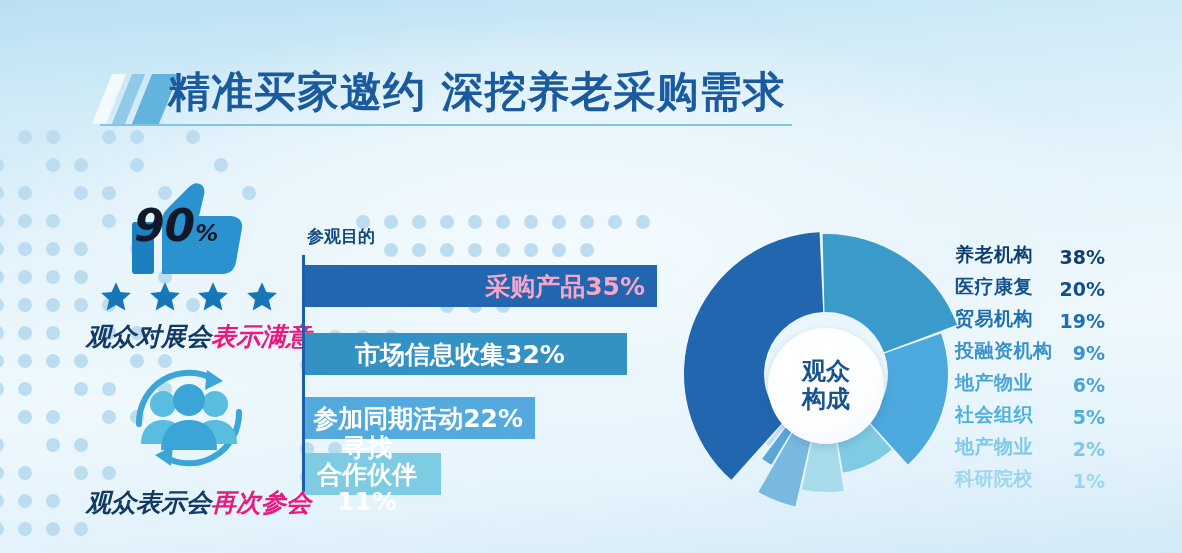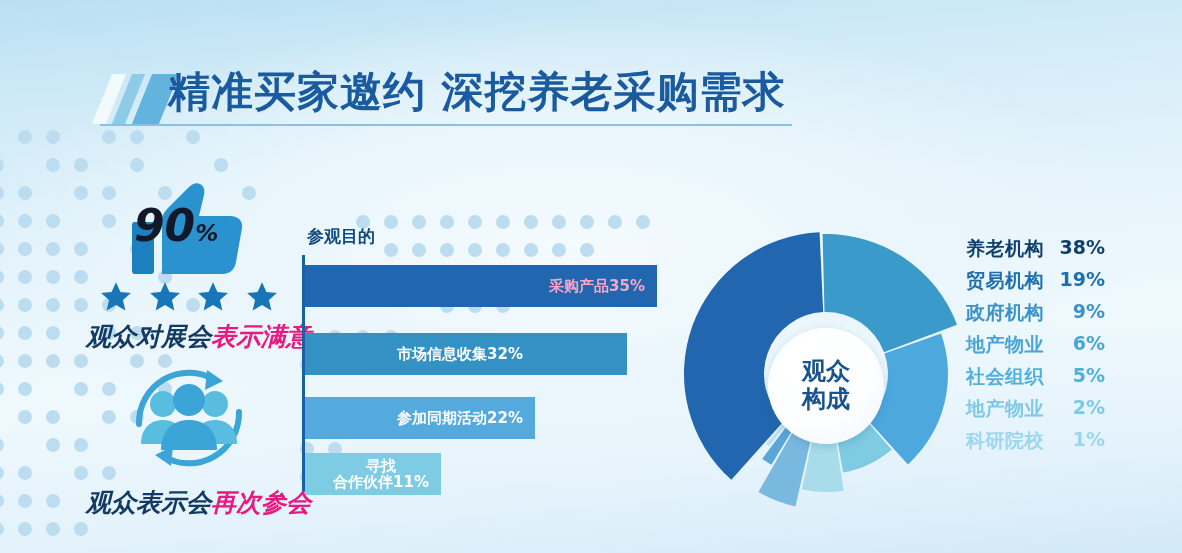--- a/index.html
+++ b/index.html
@@ -70,40 +70,40 @@
   }
   .stat2 small{font-size:24px;font-weight:bold;}
 
   
   .barchart{position:absolute;left:302px;top:225px;width:380px;height:275px;}
   .bc-title{position:absolute;left:5px;top:0;font-size:17px;font-weight:bold;
             color:#11497f;font-family:"DejaVu Sans","Liberation Sans",sans-serif;}
   .axis{position:absolute;left:0;top:30px;width:3px;height:236px;background:#1b5fa6;}
   .bar{position:absolute;left:3px;height:42px;display:flex;align-items:center;
        justify-content:flex-end;box-sizing:border-box;padding-right:12px;}
-  .bar span{font-size:15px;font-weight:bold;line-height:1.08;text-align:center;
+  .bar span{font-size:25px;font-weight:bold;line-height:1.08;text-align:center;
             font-family:"DejaVu Sans","Liberation Sans",sans-serif;}
 
   
   .donutwrap{position:absolute;left:676px;top:228px;width:300px;height:292px;}
   .donut-center{
     position:absolute;left:92px;top:100px;width:116px;height:116px;border-radius:50%;
     background:radial-gradient(circle at 38% 32%,#ffffff 0%,#fdfeff 55%,#eef6fb 100%);
     box-shadow:0 3px 9px rgba(40,90,140,.20);
     display:flex;flex-direction:column;align-items:center;justify-content:center;
     z-index:5;
   }
   .donut-center b{display:block;font-size:24px;font-weight:bold;color:#17538f;
     line-height:1.16;font-family:"DejaVu Sans","Liberation Sans",sans-serif;}
 
   
   .legend{position:absolute;left:955px;top:236px;width:150px;}
-  .lrow{display:flex;justify-content:space-between;align-items:flex-start;
+  .lrow{display:flex;justify-content:space-between;align-items:flex-end;
         height:32px;font-size:19px;font-weight:bold;white-space:nowrap;
-        font-family:"DejaVu Sans","Liberation Sans",sans-serif;margin-left:11px;}
+        font-family:"DejaVu Sans","Liberation Sans",sans-serif;}
   .lrow .lb{letter-spacing:.5px;}
   .lrow .lv{font-family:"DejaVu Sans","Liberation Sans",sans-serif;}
 </style>
 </head>
 <body>
 
 <div id="stage">
 
   <div class="dots" id="dotsLeft">
       <i style="left: 28px; top: 0px;"></i>
@@ -312,26 +312,30 @@
       <b>观众</b>
       <b>构成</b>
     </div>
   </div>
 
   <div class="legend" id="legendHost">
       <div class="lrow" style="color: rgb(15, 63, 110);">
         <span class="lb">养老机构</span>
         <span class="lv">38%</span>
       </div>
+      <div class="lrow" style="color: rgb(18, 80, 141);">
+        <span class="lb">医疗康复</span>
+        <span class="lv">20%</span>
+      </div>
       <div class="lrow" style="color: rgb(30, 111, 174);">
         <span class="lb">贸易机构</span>
         <span class="lv">19%</span>
       </div>
       <div class="lrow" style="color: rgb(58, 146, 201);">
-        <span class="lb">政府机构</span>
+        <span class="lb">投融资机构</span>
         <span class="lv">9%</span>
       </div>
       <div class="lrow" style="color: rgb(73, 165, 214);">
         <span class="lb">地产物业</span>
         <span class="lv">6%</span>
       </div>
       <div class="lrow" style="color: rgb(79, 176, 221);">
         <span class="lb">社会组织</span>
         <span class="lv">5%</span>
       </div>

